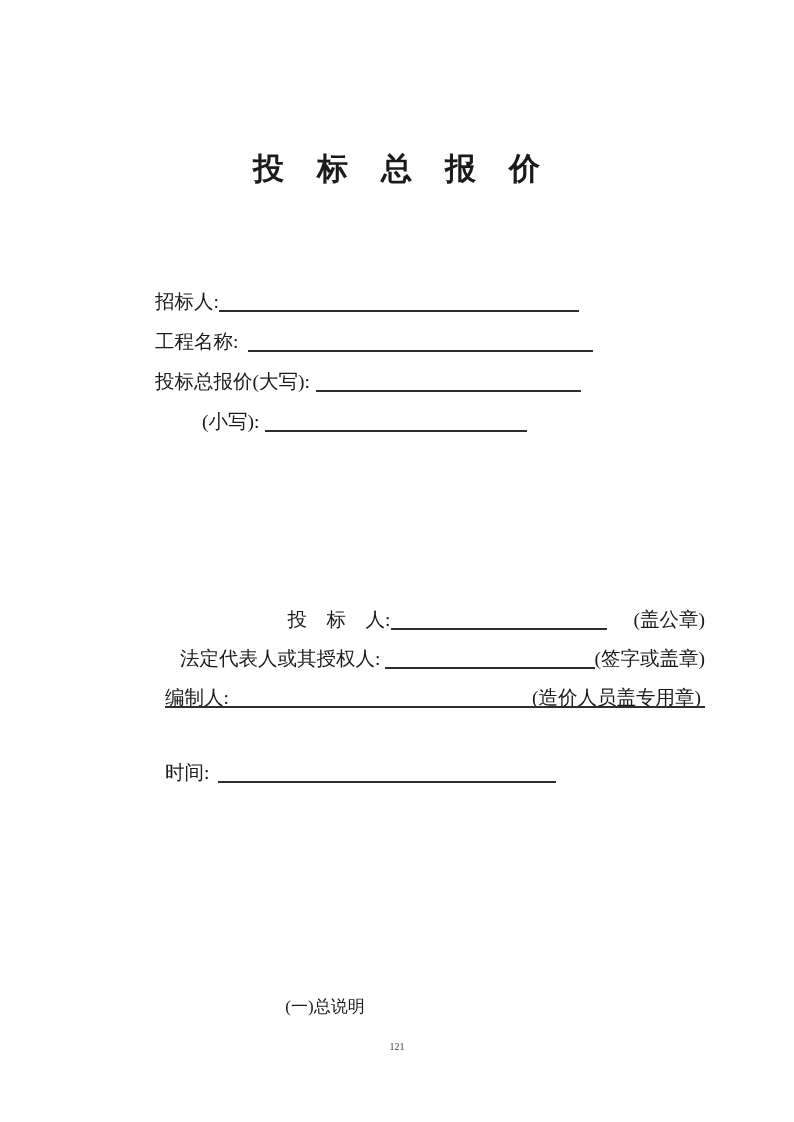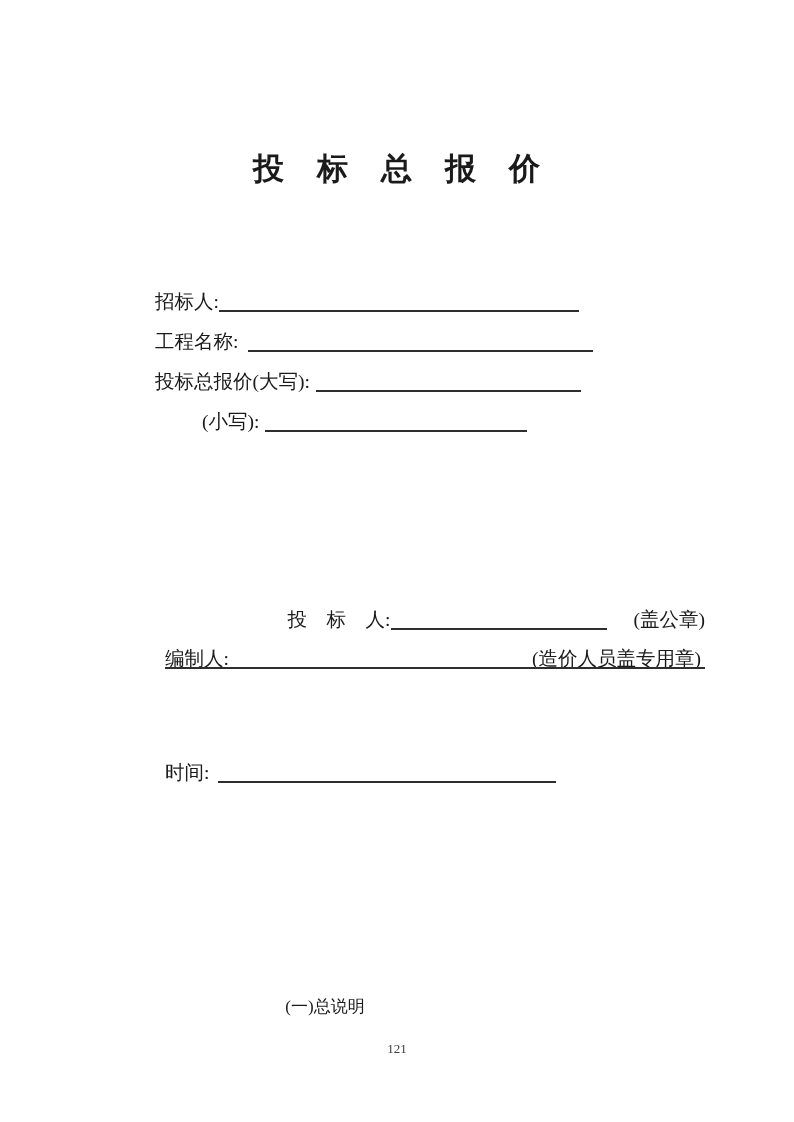--- a/index.html
+++ b/index.html
@@ -42,21 +42,21 @@
     position:absolute;left:0;right:0;bottom:9px;height:0;
     border-bottom:2px solid #2e2e2e;
   }
   .seal-note{white-space:pre;}
   .footer-note{
     position:absolute;top:995px;left:0;width:650px;
     text-align:center;font-size:17px;
   }
   .page-number{
     position:absolute;top:1041px;left:0;width:794px;
-    text-align:center;font-size:13px;color:#3c3c3c;
+    text-align:center;font-size:10px;color:#3c3c3c;
   }
 </style>
 </head>
 <body>
 
 <div class="page">
 
   <div class="doc-title">投　标　总　报　价</div>
 
   <div class="fill-block block-top">
@@ -71,20 +71,23 @@
     </div>
     <div class="line">
       <span class="lbl" style="margin-left:47px">(小写):</span><span class="blank" style="width:262px;margin-left:6px"></span>
     </div>
   </div>
 
   <div class="fill-block block-sign">
     <div class="line">
       <span class="lbl">投　标　人:</span><span class="blank" style="width:216px"></span><span class="seal-note" style="margin-left:27px">(盖公章)</span>
     </div>
+    <div class="line">
+      <span class="lbl">法定代表人或其授权人:</span><span class="blank" style="width:210px;margin-left:4px"></span><span class="seal-note">(签字或盖章)</span>
+    </div>
     <div class="line full-underline-row">
       <span class="lbl">编制人:</span>
         <span class="seal-note" style="margin-right:4px">(造价人员盖专用章)</span>
       <span class="row-rule"></span>
     </div>
   </div>
 
   <div class="fill-block block-date">
     <div class="line">
       <span class="lbl">时间:</span><span class="blank" style="width:338px;margin-left:9px"></span>

